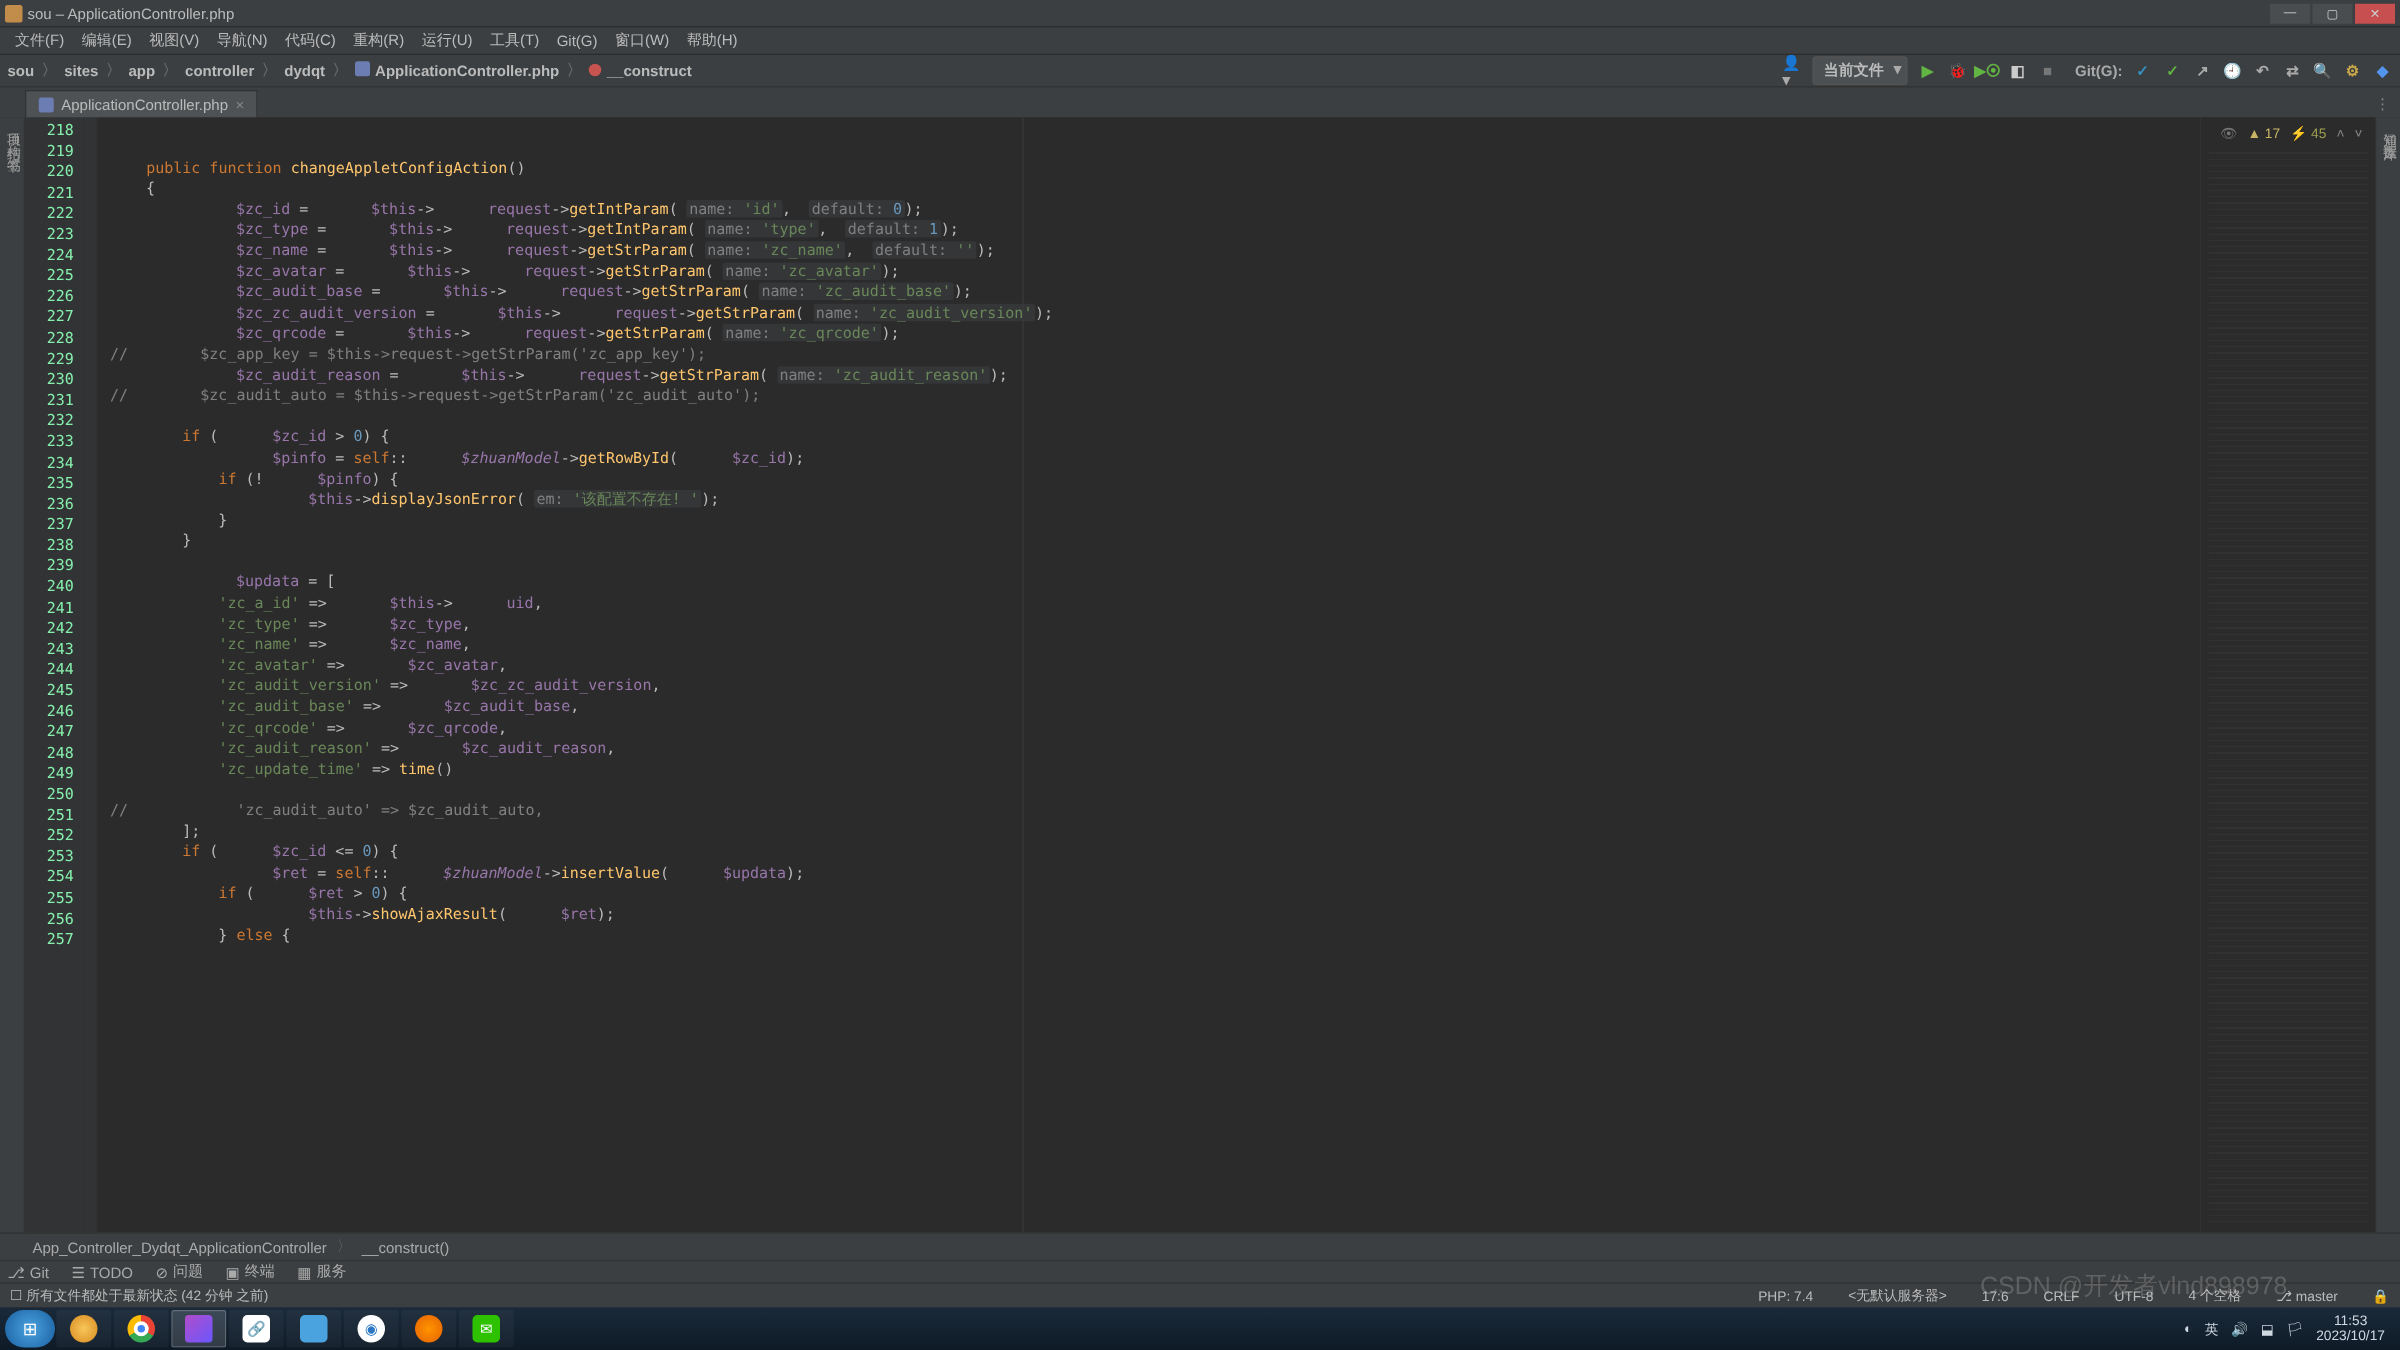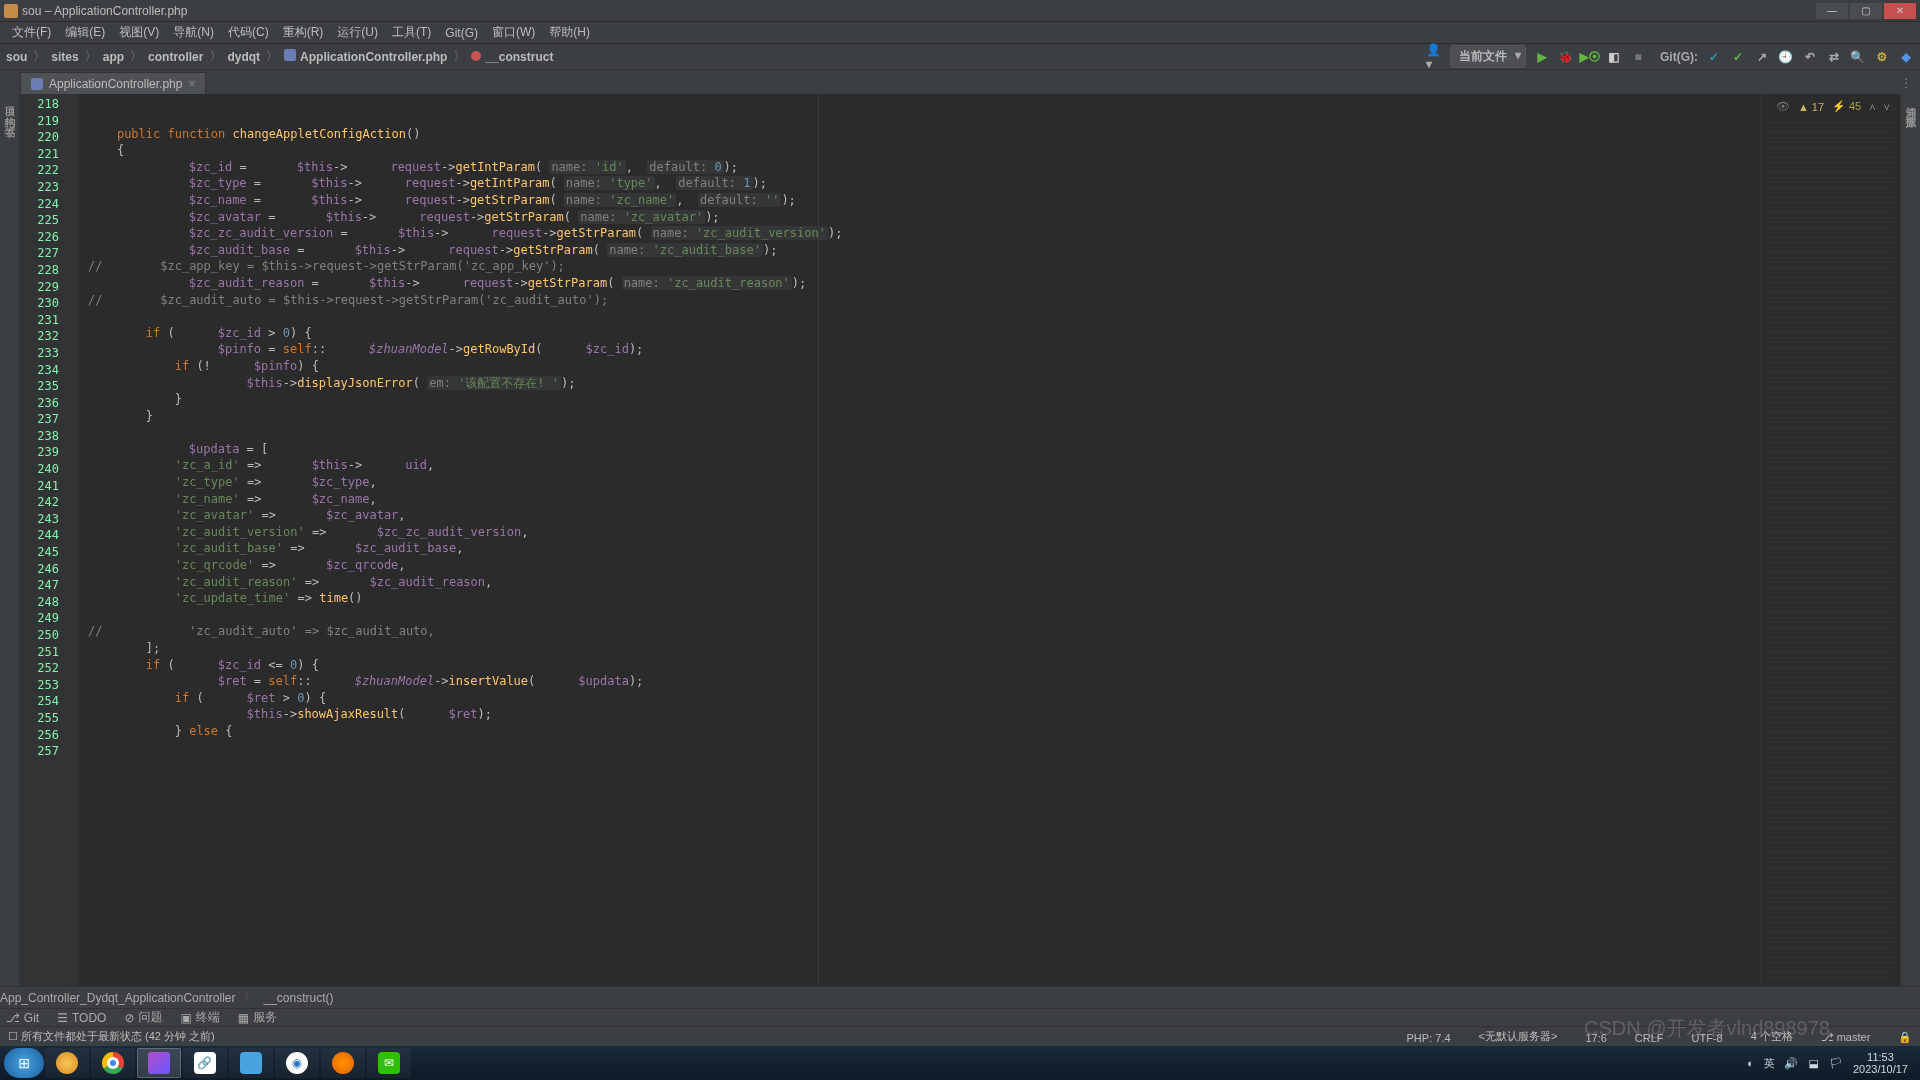--- a/index.html
+++ b/index.html
@@ -37,21 +37,21 @@
 .k-gr { color:#6a8759; }
 .k-bl { color:#6897bb; }
 .k-gy { color:#808080; }
 .k-it { font-style:italic; }
 .k-hl { background:#343638; border-radius:2px; padding:0 2px;}
 .minimap-area { width:140px; background:#2b2b2b; border-left:1px solid #323232; position:relative; }
 .mm-top { position:absolute; top:6px; right:10px; display:flex; align-items:center; gap:8px; font-size:11px; color:#aaa;}
 .mm-warn { color:#c9b465; }
 .mm-eye { color:#777; }
 .mm { position:absolute; top:24px; left:6px; right:6px; bottom:6px; opacity:0.35; background:repeating-linear-gradient(#2b2b2b,#2b2b2b 4px,#3a3d3f 4px,#3a3d3f 5px);}
-.bottom-nav { position:absolute; bottom:38px; left:0; right:0; height:22px; background:#3c3f41; display:flex; align-items:center; padding:0 0; gap:8px; border-top:1px solid #323232; color:#aaa;}
+.bottom-nav { position:absolute; bottom:38px; left:0; right:0; height:22px; background:#3c3f41; display:flex; align-items:center; padding:0 26px; gap:8px; border-top:1px solid #323232; color:#aaa;}
 .bottom-nav .sep { color:#666; }
 .toolwin { position:absolute; bottom:20px; left:0; right:0; height:18px; background:#3c3f41; display:flex; align-items:center; padding:0 6px; gap:18px; border-top:1px solid #323232;}
 .toolwin span { display:flex; align-items:center; gap:4px; cursor:pointer; color:#aaa;}
 .statusbar { position:absolute; bottom:0; left:0; right:0; height:20px; background:#3c3f41; display:flex; align-items:center; padding:0 8px; justify-content:space-between; border-top:1px solid #323232; font-size:11px;}
 .statusbar .right { display:flex; align-items:flex-end; gap:28px; }
 .taskbar { position:absolute; bottom:0; left:0; right:0; height:34px; background:linear-gradient(#1a2a3a,#0e1a26); display:flex; align-items:center; padding:0 4px; z-index:10;}
 body { padding-bottom:34px; }
 .statusbar { bottom:34px; }
 .toolwin { bottom:54px; }
 .bottom-nav { bottom:72px; }
@@ -192,22 +192,23 @@
   <div class="fold"></div>
   <div class="editor" id="editor">
     <div class="rmargin"></div>
   <pre class="line"> </pre>
       <pre class="line">    <span class="k-or">public function</span> <span class="k-yl">changeAppletConfigAction</span>()</pre>
       <pre class="line">    {</pre>
       <pre class="line">        <span class="k-pu">$zc_id</span> = <span class="k-pu">$this</span>-&gt;<span class="k-pu">request</span>-&gt;<span class="k-yl">getIntParam</span>( <span class="k-hl"><span class="k-gy">name:</span> <span class="k-gr">'id'</span></span>,  <span class="k-hl"><span class="k-gy">default:</span> <span class="k-bl">0</span></span>);</pre>
       <pre class="line">        <span class="k-pu">$zc_type</span> = <span class="k-pu">$this</span>-&gt;<span class="k-pu">request</span>-&gt;<span class="k-yl">getIntParam</span>( <span class="k-hl"><span class="k-gy">name:</span> <span class="k-gr">'type'</span></span>,  <span class="k-hl"><span class="k-gy">default:</span> <span class="k-bl">1</span></span>);</pre>
       <pre class="line">        <span class="k-pu">$zc_name</span> = <span class="k-pu">$this</span>-&gt;<span class="k-pu">request</span>-&gt;<span class="k-yl">getStrParam</span>( <span class="k-hl"><span class="k-gy">name:</span> <span class="k-gr">'zc_name'</span></span>,  <span class="k-hl"><span class="k-gy">default:</span> <span class="k-gr">''</span></span>);</pre>
       <pre class="line">        <span class="k-pu">$zc_avatar</span> = <span class="k-pu">$this</span>-&gt;<span class="k-pu">request</span>-&gt;<span class="k-yl">getStrParam</span>( <span class="k-hl"><span class="k-gy">name:</span> <span class="k-gr">'zc_avatar'</span></span>);</pre>
+      <pre class="line">        <span class="k-pu">$zc_audit_base</span> = <span class="k-pu">$this</span>-&gt;<span class="k-pu">request</span>-&gt;<span class="k-yl">getStrParam</span>( <span class="k-hl"><span class="k-gy">name:</span> <span class="k-gr">'zc_audit_base'</span></span>);</pre>
       <pre class="line">        <span class="k-pu">$zc_zc_audit_version</span> = <span class="k-pu">$this</span>-&gt;<span class="k-pu">request</span>-&gt;<span class="k-yl">getStrParam</span>( <span class="k-hl"><span class="k-gy">name:</span> <span class="k-gr">'zc_audit_version'</span></span>);</pre>
-      <pre class="line">        <span class="k-pu">$zc_audit_base</span> = <span class="k-pu">$this</span>-&gt;<span class="k-pu">request</span>-&gt;<span class="k-yl">getStrParam</span>( <span class="k-hl"><span class="k-gy">name:</span> <span class="k-gr">'zc_audit_base'</span></span>);</pre>
+      <pre class="line">        <span class="k-pu">$zc_qrcode</span> = <span class="k-pu">$this</span>-&gt;<span class="k-pu">request</span>-&gt;<span class="k-yl">getStrParam</span>( <span class="k-hl"><span class="k-gy">name:</span> <span class="k-gr">'zc_qrcode'</span></span>);</pre>
       <pre class="line"><span class="k-gy">//        $zc_app_key = $this-&gt;request-&gt;getStrParam('zc_app_key');</span></pre>
       <pre class="line">        <span class="k-pu">$zc_audit_reason</span> = <span class="k-pu">$this</span>-&gt;<span class="k-pu">request</span>-&gt;<span class="k-yl">getStrParam</span>( <span class="k-hl"><span class="k-gy">name:</span> <span class="k-gr">'zc_audit_reason'</span></span>);</pre>
       <pre class="line"><span class="k-gy">//        $zc_audit_auto = $this-&gt;request-&gt;getStrParam('zc_audit_auto');</span></pre>
       <pre class="line"> </pre>
       <pre class="line">        <span class="k-or">if</span> (<span class="k-pu">$zc_id</span> &gt; <span class="k-bl">0</span>) {</pre>
       <pre class="line">            <span class="k-pu">$pinfo</span> = <span class="k-or">self</span>::<span class="k-pu k-it">$zhuanModel</span>-&gt;<span class="k-yl">getRowById</span>(<span class="k-pu">$zc_id</span>);</pre>
       <pre class="line">            <span class="k-or">if</span> (!<span class="k-pu">$pinfo</span>) {</pre>
       <pre class="line">                <span class="k-pu">$this</span>-&gt;<span class="k-yl">displayJsonError</span>( <span class="k-hl"><span class="k-gy">em:</span> <span class="k-gr">'该配置不存在! '</span></span>);</pre>
       <pre class="line">            }</pre>
       <pre class="line">        }</pre>

